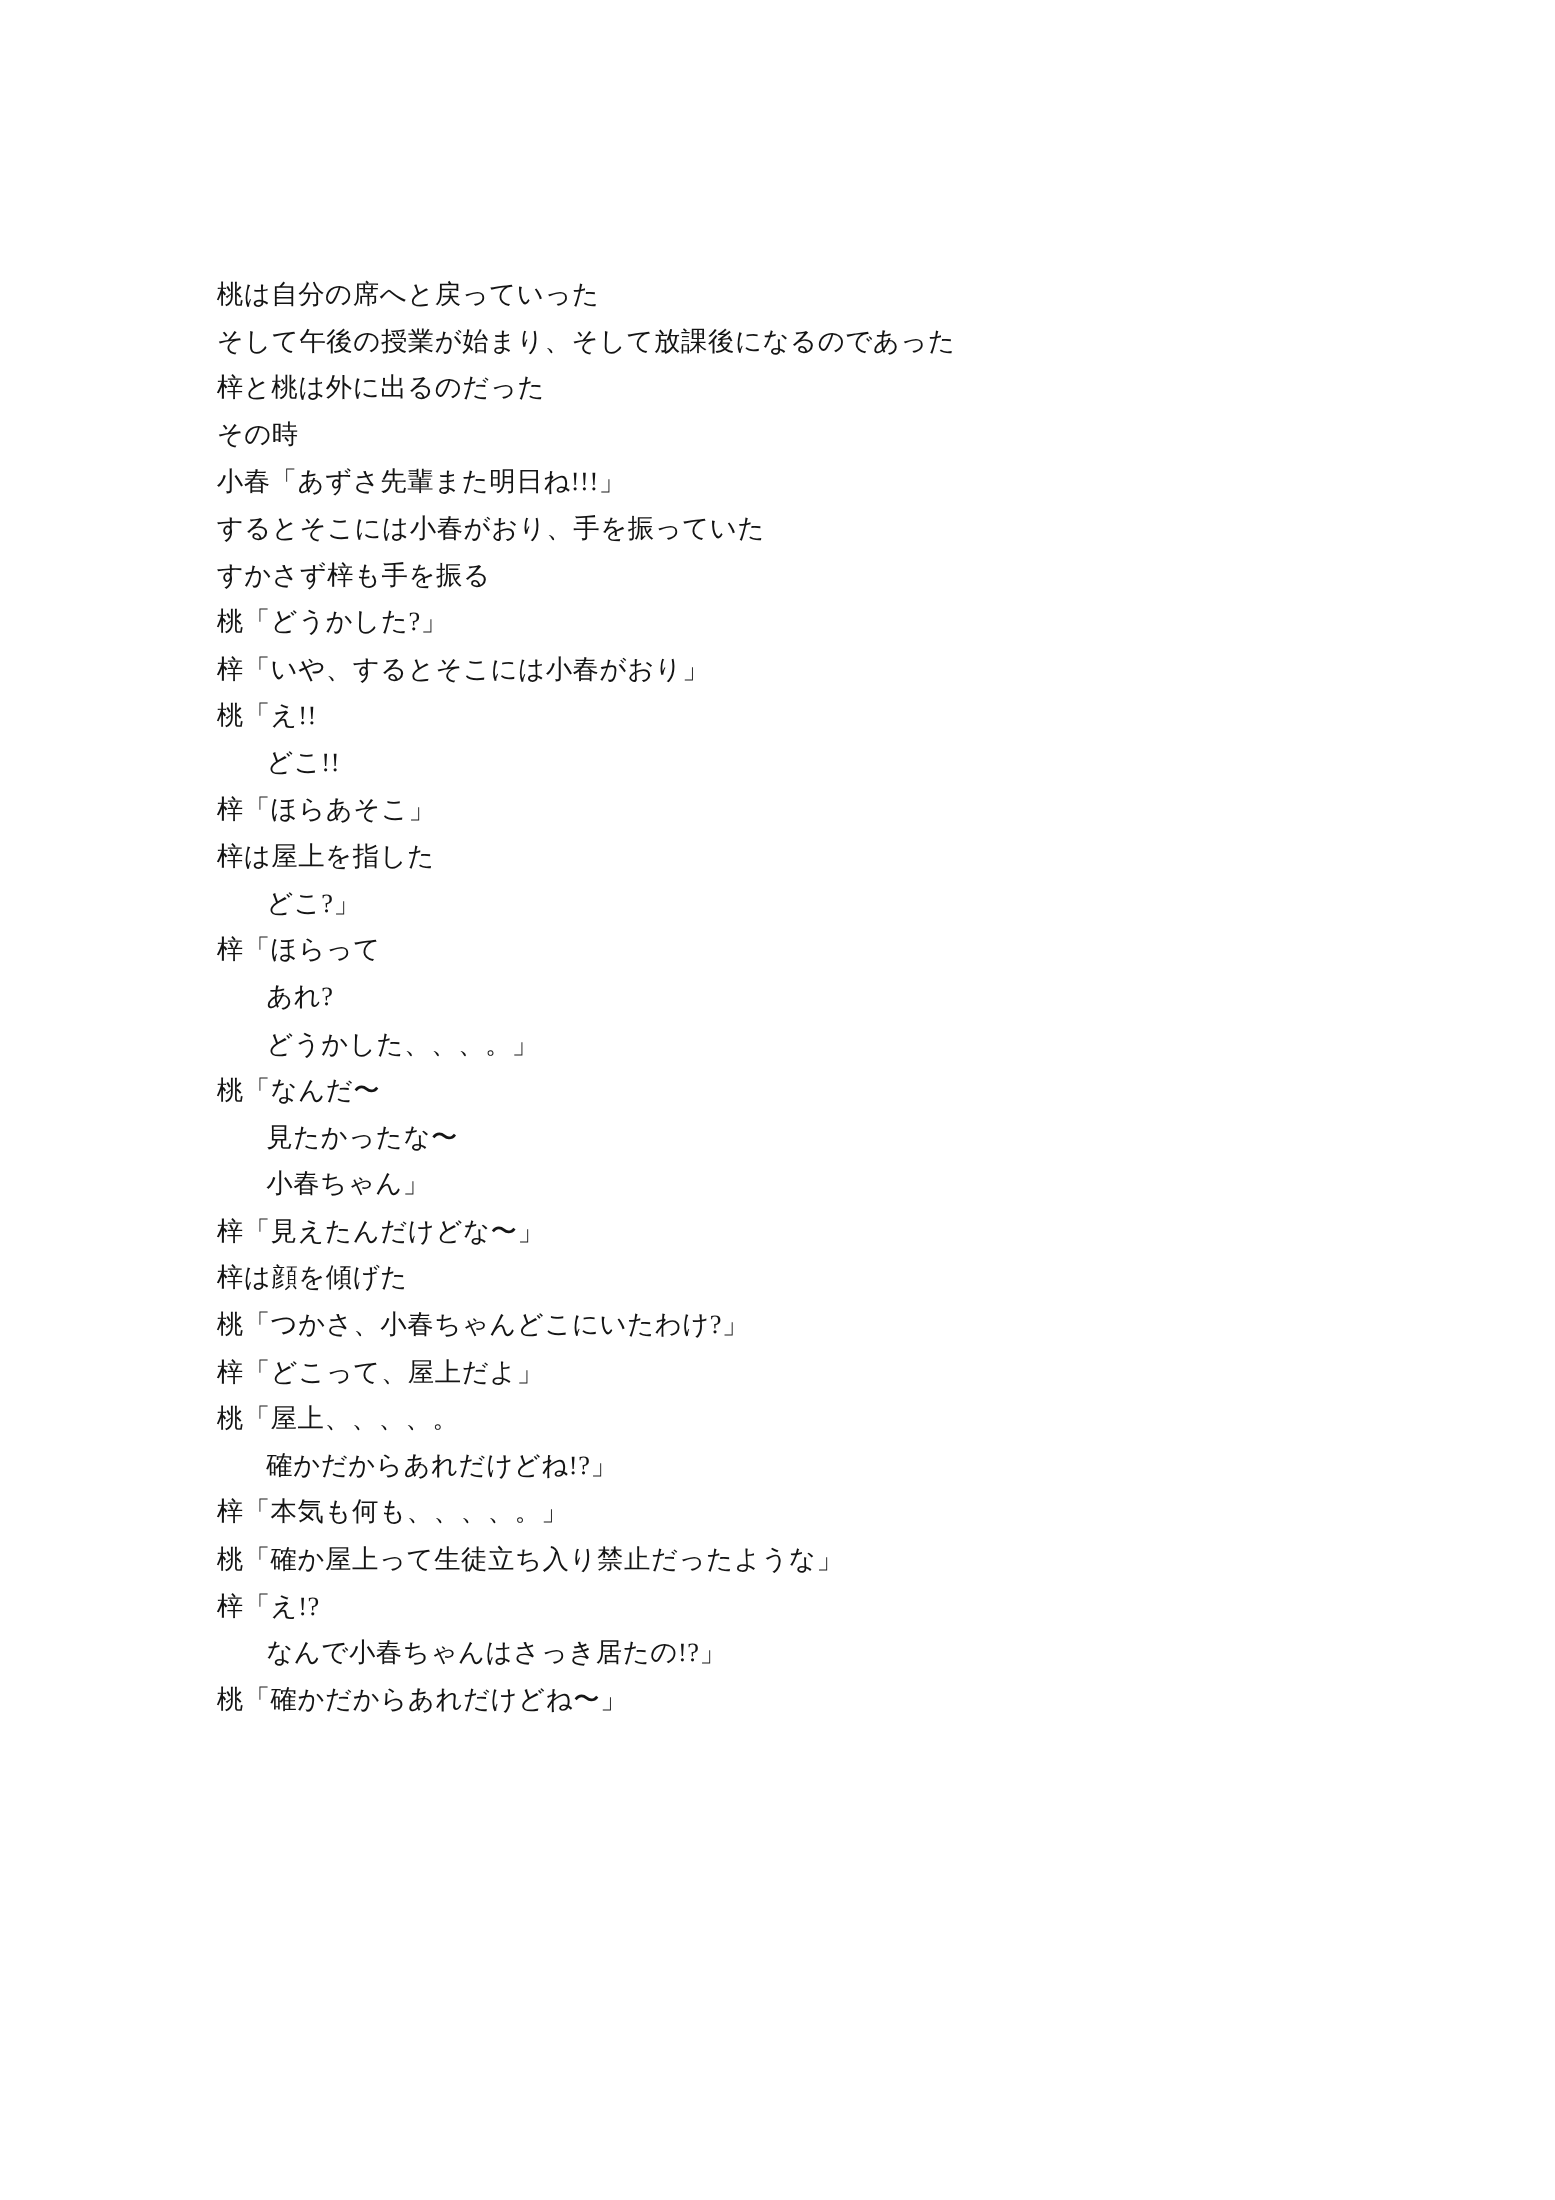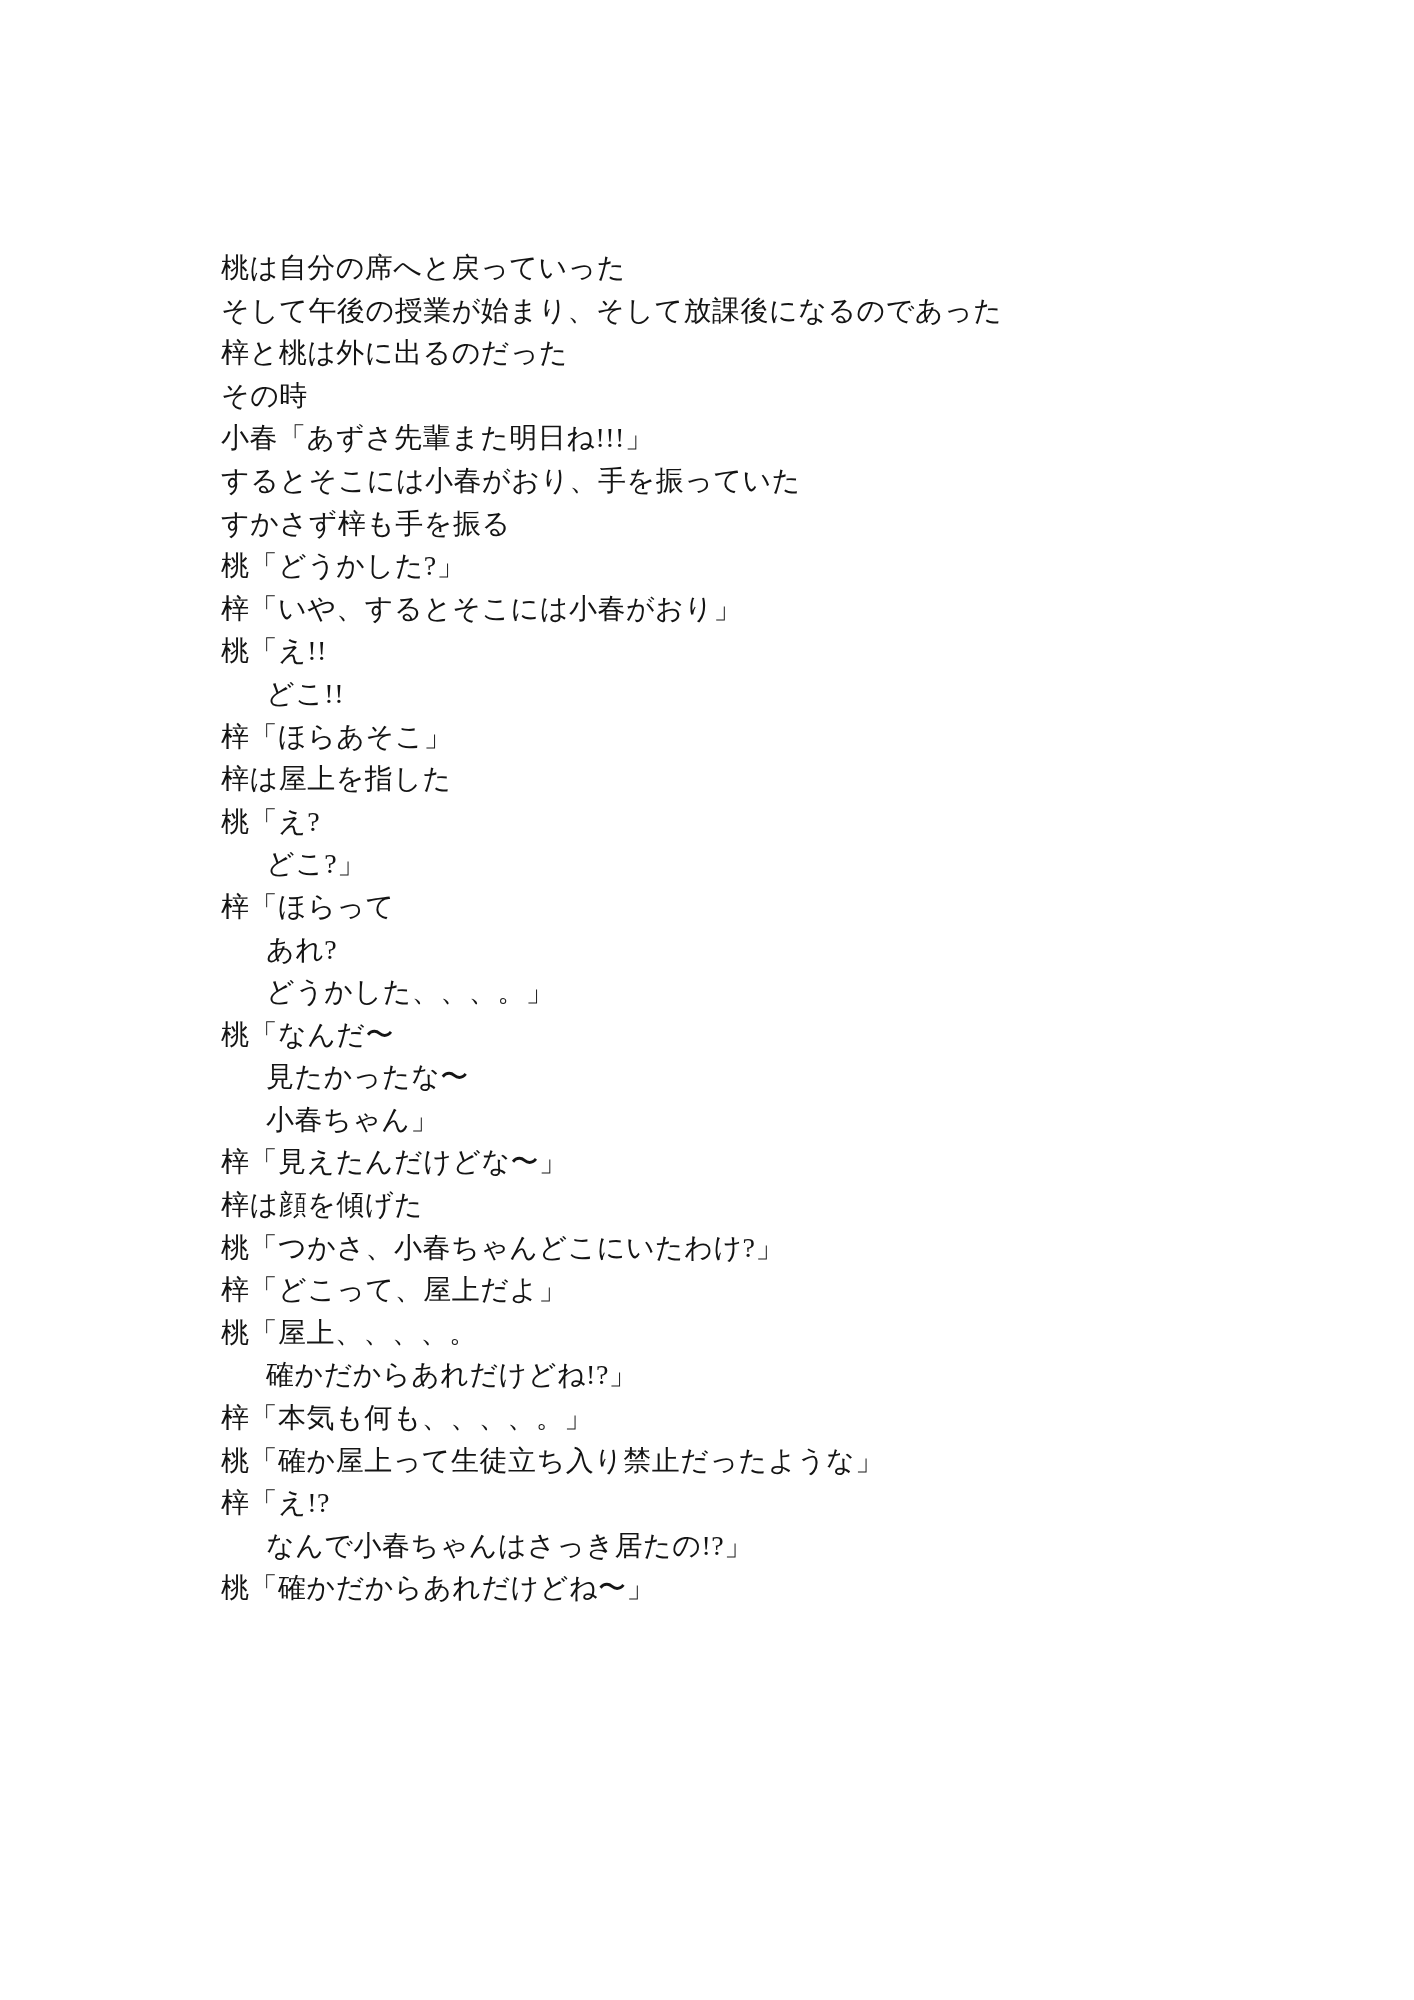--- a/index.html
+++ b/index.html
@@ -17,25 +17,24 @@
     width: 1414px;
     height: 2000px;
     background: #ffffff;
     overflow: hidden;
   }
   .text-block {
     position: absolute;
     left: 197px;
     top: 247px;
     width: 1160px;
-    font-size: 28px;
+    font-size: 24px;
     line-height: 42.6px;
     color: #141414;
     letter-spacing: 0.5px;
-    margin-left: 24px;
   }
   .line {
     white-space: pre;
     min-height: 42.6px;
   }
   .line.indent {
     padding-left: 45px;
   }
 </style>
 </head>
@@ -49,21 +48,20 @@
       <div class="line">その時</div>
       <div class="line">小春「あずさ先輩また明日ね!!!」</div>
       <div class="line">するとそこには小春がおり、手を振っていた</div>
       <div class="line">すかさず梓も手を振る</div>
       <div class="line">桃「どうかした?」</div>
       <div class="line">梓「いや、するとそこには小春がおり」</div>
       <div class="line">桃「え!!</div>
       <div class="line indent">どこ!!</div>
       <div class="line">梓「ほらあそこ」</div>
       <div class="line">梓は屋上を指した</div>
-      <div class="line">桃「え?</div>
       <div class="line indent">どこ?」</div>
       <div class="line">梓「ほらって</div>
       <div class="line indent">あれ?</div>
       <div class="line indent">どうかした、、、。」</div>
       <div class="line">桃「なんだ〜</div>
       <div class="line indent">見たかったな〜</div>
       <div class="line indent">小春ちゃん」</div>
       <div class="line">梓「見えたんだけどな〜」</div>
       <div class="line">梓は顔を傾げた</div>
       <div class="line">桃「つかさ、小春ちゃんどこにいたわけ?」</div>

